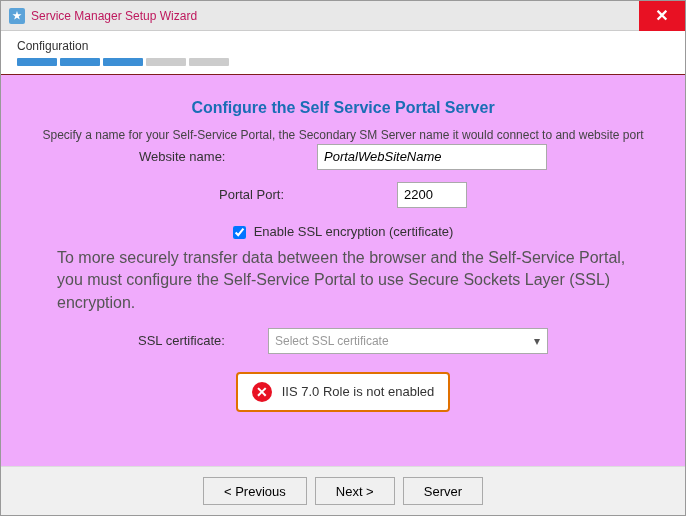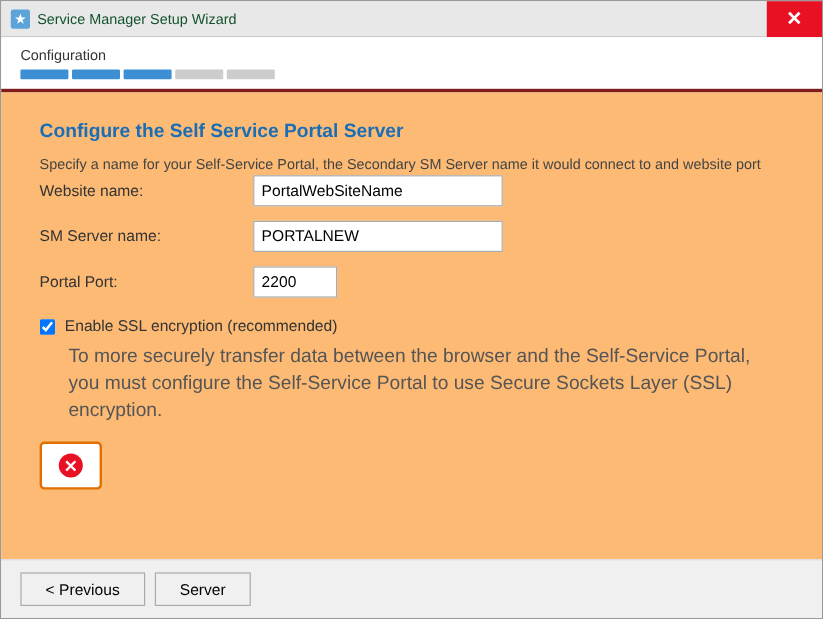--- a/index.html
+++ b/index.html
@@ -45,42 +45,42 @@
       border-radius: 2px;
       display: flex;
       align-items: center;
       justify-content: center;
       font-size: 10px;
       color: white;
       font-weight: bold;
     }
     .title-text {
       font-size: 12px;
-      color: #14532d;
+      color: #be185d;
     }
     .title-bar-close {
       width: 46px;
       height: 30px;
       background: #e81123;
       display: flex;
       align-items: center;
       justify-content: center;
       cursor: pointer;
       color: white;
       font-size: 16px;
       font-weight: bold;
     }
     .wizard-body {
       display: flex;
       flex-direction: column;
       flex: 1;
     }
     .progress-area {
       background: white;
-      border-bottom: 3px solid #7f1d1d;
+      border-bottom: 1px solid #7f1d1d;
       padding: 8px 16px;
     }
     .progress-label {
       font-size: 12px;
       color: #333;
       margin-bottom: 5px;
     }
     .progress-steps {
       display: flex;
       gap: 3px;
@@ -91,24 +91,25 @@
       border-radius: 1px;
     }
     .step-done {
       background: #3c8fd5;
     }
     .step-inactive {
       background: #ccc;
     }
     .content-area {
       flex: 1;
-      background: #fdba74;
+      background: #f0abfc;
       padding: 24px 32px 16px 32px;
       display: flex;
       flex-direction: column;
+      align-items: center;
     }
     .section-title {
       font-size: 16px;
       color: #1a6eb5;
       font-weight: 600;
       margin-bottom: 10px;
     }
     .section-desc {
       font-size: 12px;
       color: #444;
@@ -127,21 +128,22 @@
       flex-shrink: 0;
     }
     .form-input {
       border: 1px solid #aaa;
       padding: 3px 6px;
       font-size: 13px;
       height: 26px;
       outline: none;
     }
     .input-wide {
-      width: 208px;
+      width: 230px;
+      font-style: italic;
     }
     .input-narrow {
       width: 70px;
     }
     .checkbox-row {
       display: flex;
       align-items: flex-start;
       margin-bottom: 4px;
       margin-top: 4px;
     }
@@ -225,21 +227,21 @@
     }
     .error-text {
       font-size: 13px;
       color: #333;
     }
     .footer {
       background: #f0f0f0;
       border-top: 1px solid #ddd;
       padding: 10px 16px;
       display: flex;
-      justify-content: flex-start;
+      justify-content: center;
       gap: 8px;
       flex-shrink: 0;
     }
     .footer-btn {
       padding: 5px 20px;
       font-size: 13px;
       border: 1px solid #aaa;
       background: #f0f0f0;
       cursor: pointer;
       min-width: 80px;
@@ -280,42 +282,48 @@
 
     <div class="content-area">
       <div class="section-title">Configure the Self Service Portal Server</div>
       <div class="section-desc">Specify a name for your Self-Service Portal, the Secondary SM Server name it would connect to and website port</div>
 
       <div class="form-row">
         <label class="form-label">Website name:</label>
         <input class="form-input input-wide" type="text" value="PortalWebSiteName" style="">
       </div>
 
-      <div class="form-row">
-        <label class="form-label">SM Server name:</label>
-        <input class="form-input input-wide" type="text" value="PORTALNEW" style="">
-      </div>
 
       <div class="form-row">
         <label class="form-label">Portal Port:</label>
         <input class="form-input input-narrow" type="text" value="2200" style="">
       </div>
 
       <div class="checkbox-row">
         <input type="checkbox" checked="" style="">
-        <span class="checkbox-label">Enable SSL encryption (recommended)</span>
+        <span class="checkbox-label">Enable SSL encryption (certificate)</span>
       </div>
       <div class="checkbox-desc">To more securely transfer data between the browser and the Self-Service Portal, you must configure the Self-Service Portal to use Secure Sockets Layer (SSL) encryption.</div>
 
+      <div class="ssl-row">
+        <label class="ssl-label">SSL certificate:</label>
+        <div class="ssl-select-wrapper">
+          <select class="ssl-select">
+            <option value="">Select SSL certificate</option>
+          </select>
+        </div>
+      </div>
 
       <div class="error-box">
         <div class="error-icon">✕</div>
+        <span class="error-text">IIS 7.0 Role is not enabled</span>
       </div>
 
       <div class="spacer"></div>
     </div>
 
     <div class="footer">
       <button class="footer-btn">&lt; Previous</button>
+      <button class="footer-btn">Next &gt;</button>
       <button class="footer-btn">Server</button>
     </div>
   </div>
 </div>
 
 </body></html>

